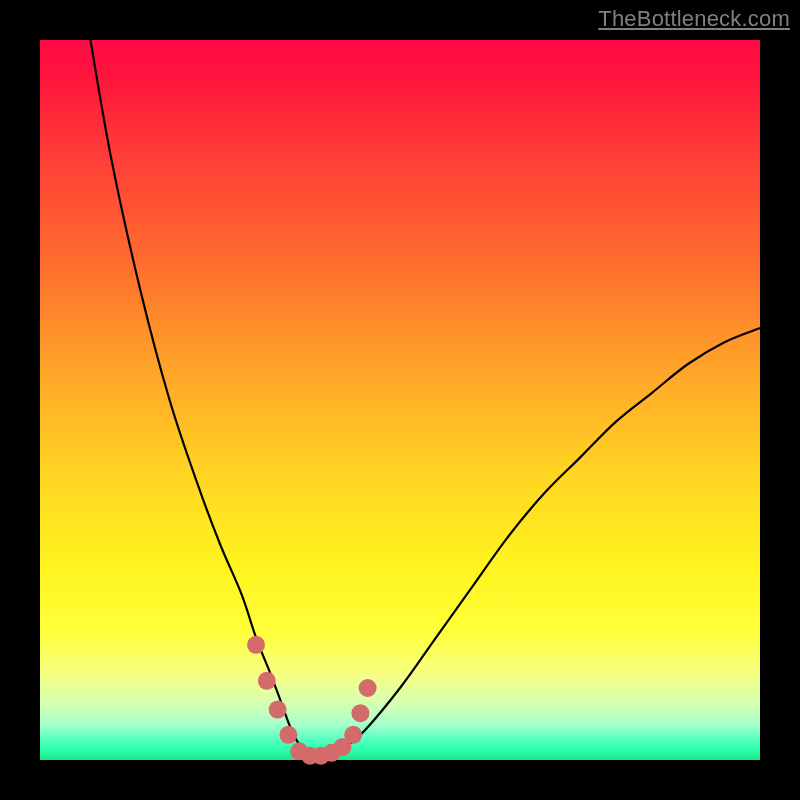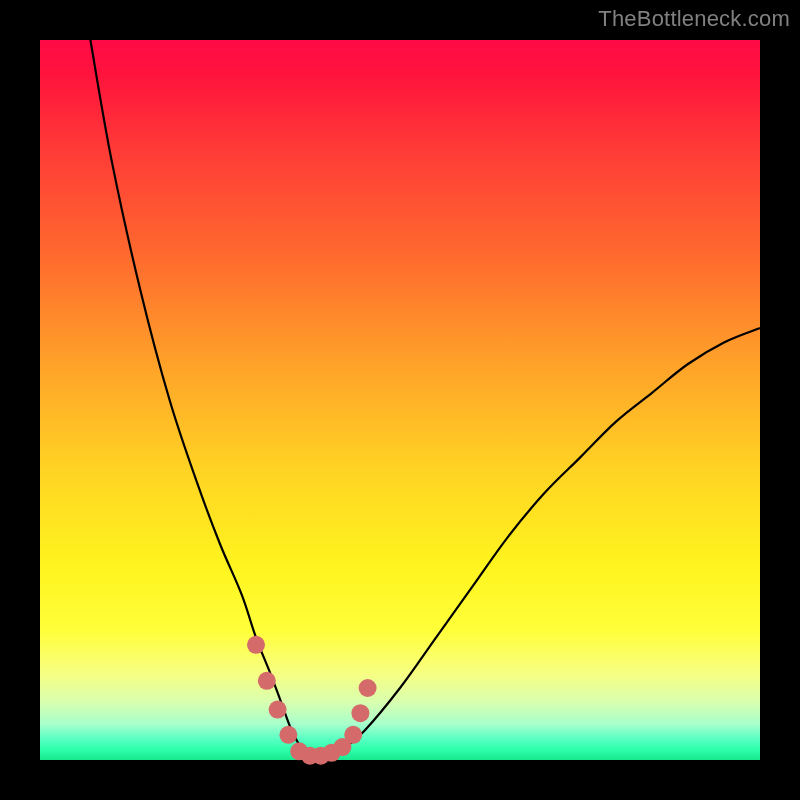--- a/index.html
+++ b/index.html
@@ -35,20 +35,21 @@
     );
   }
   .watermark {
     position: absolute;
     top: 6px;
     right: 10px;
     color: #808080;
     font-size: 22px;
     font-weight: 500;
     letter-spacing: 0.2px;
+    text-decoration: underline;
   }
   svg.curve {
     position: absolute;
     left: 0;
     top: 0;
     width: 720px;
     height: 720px;
     overflow: visible;
   }
 </style>

